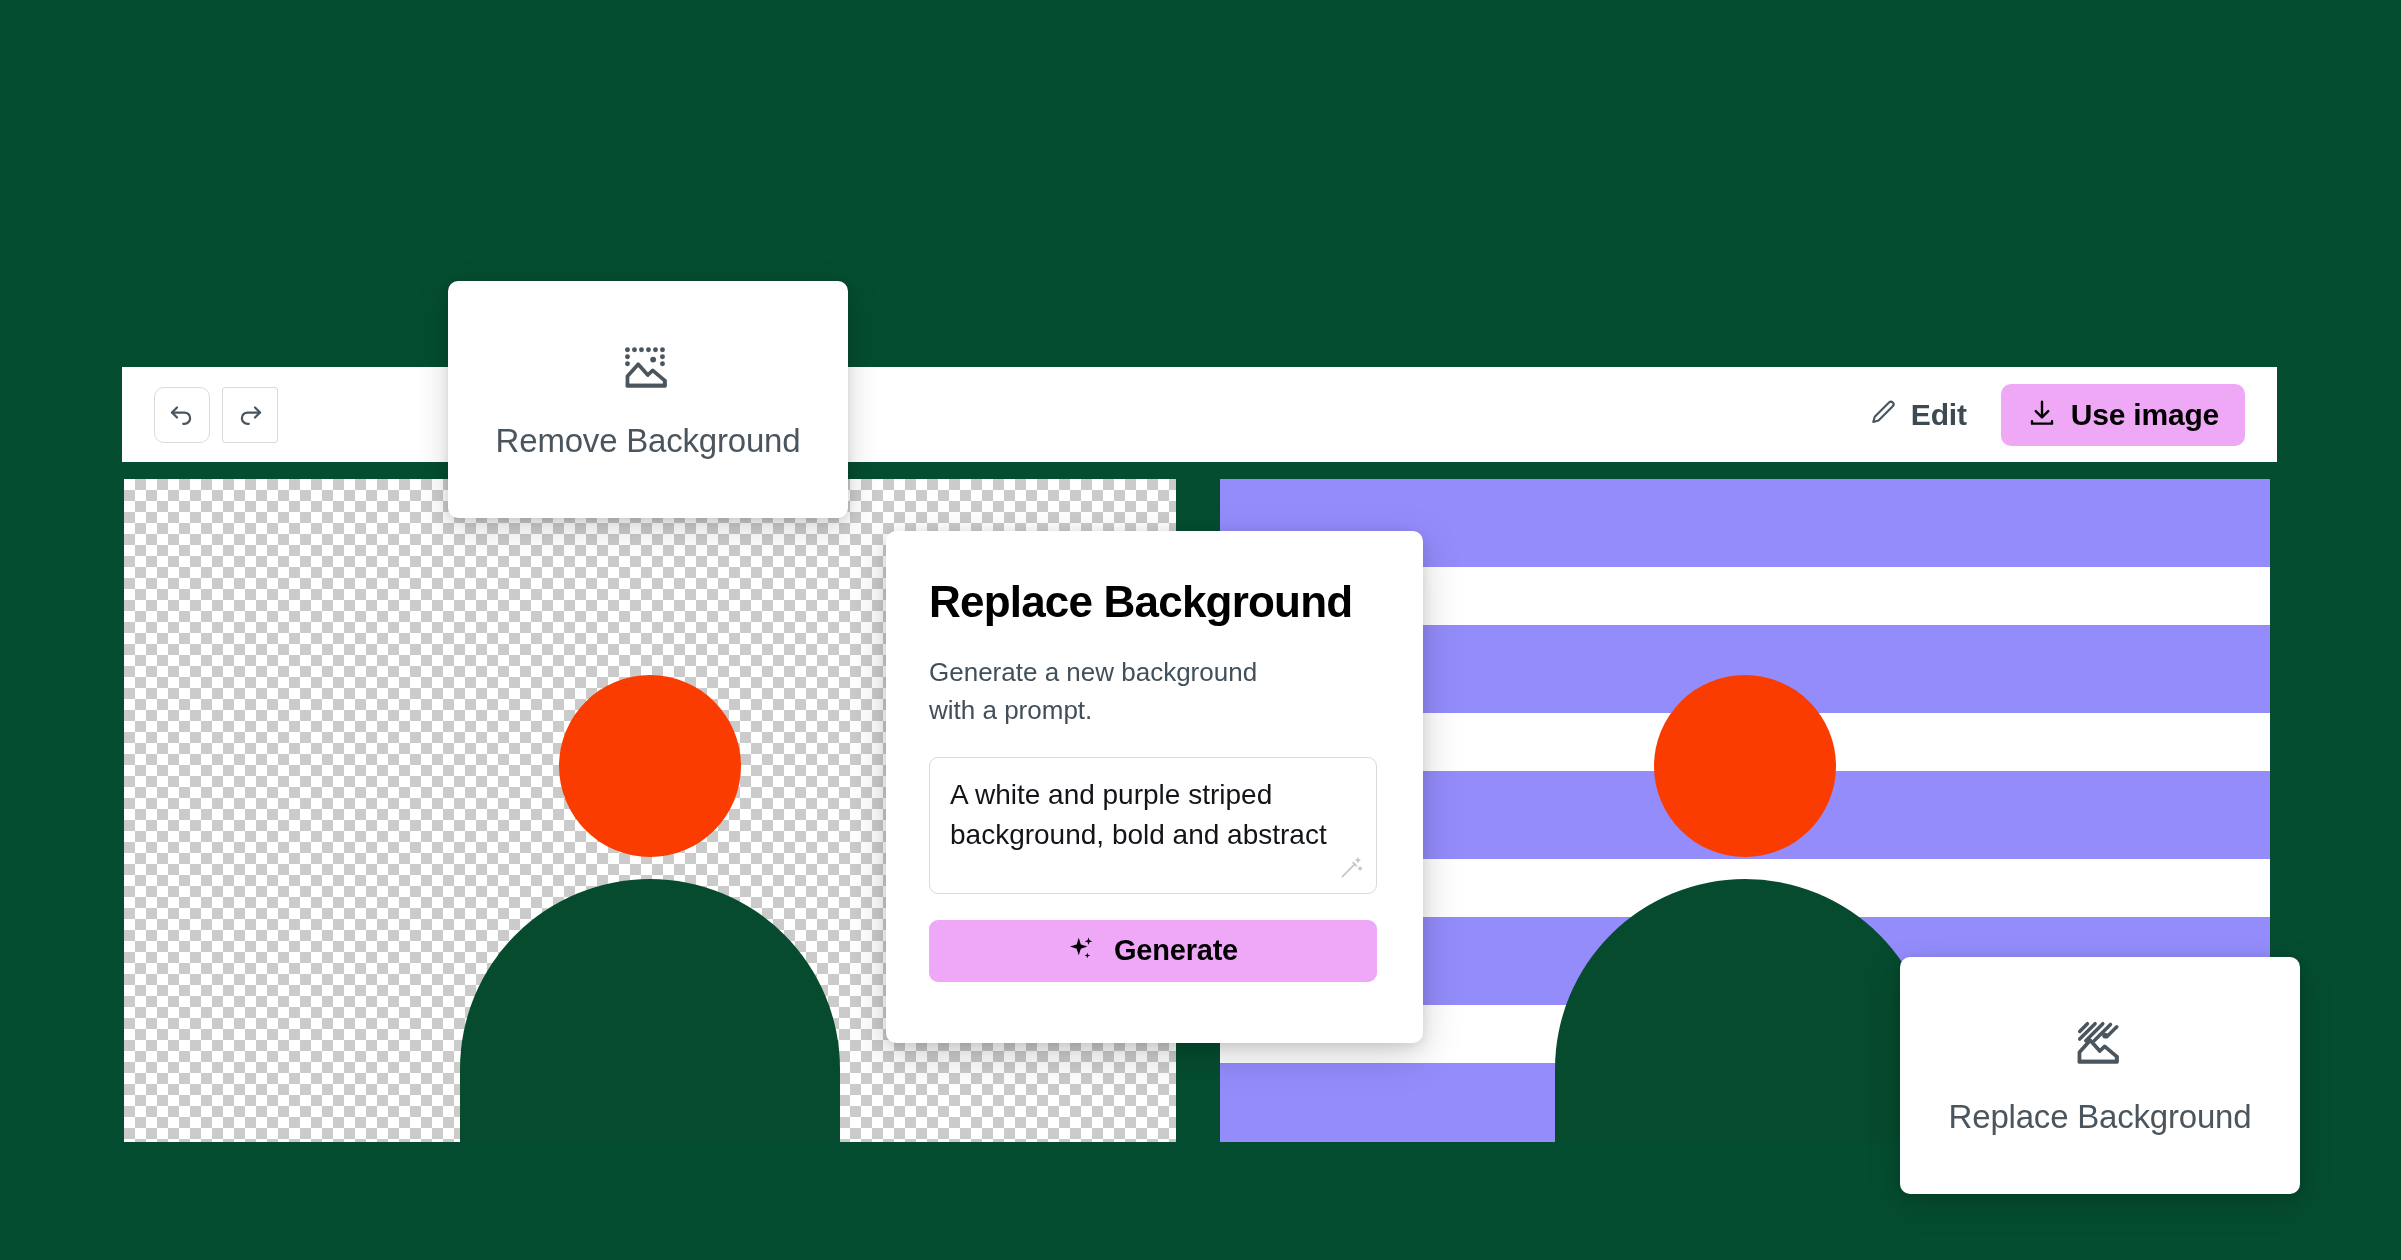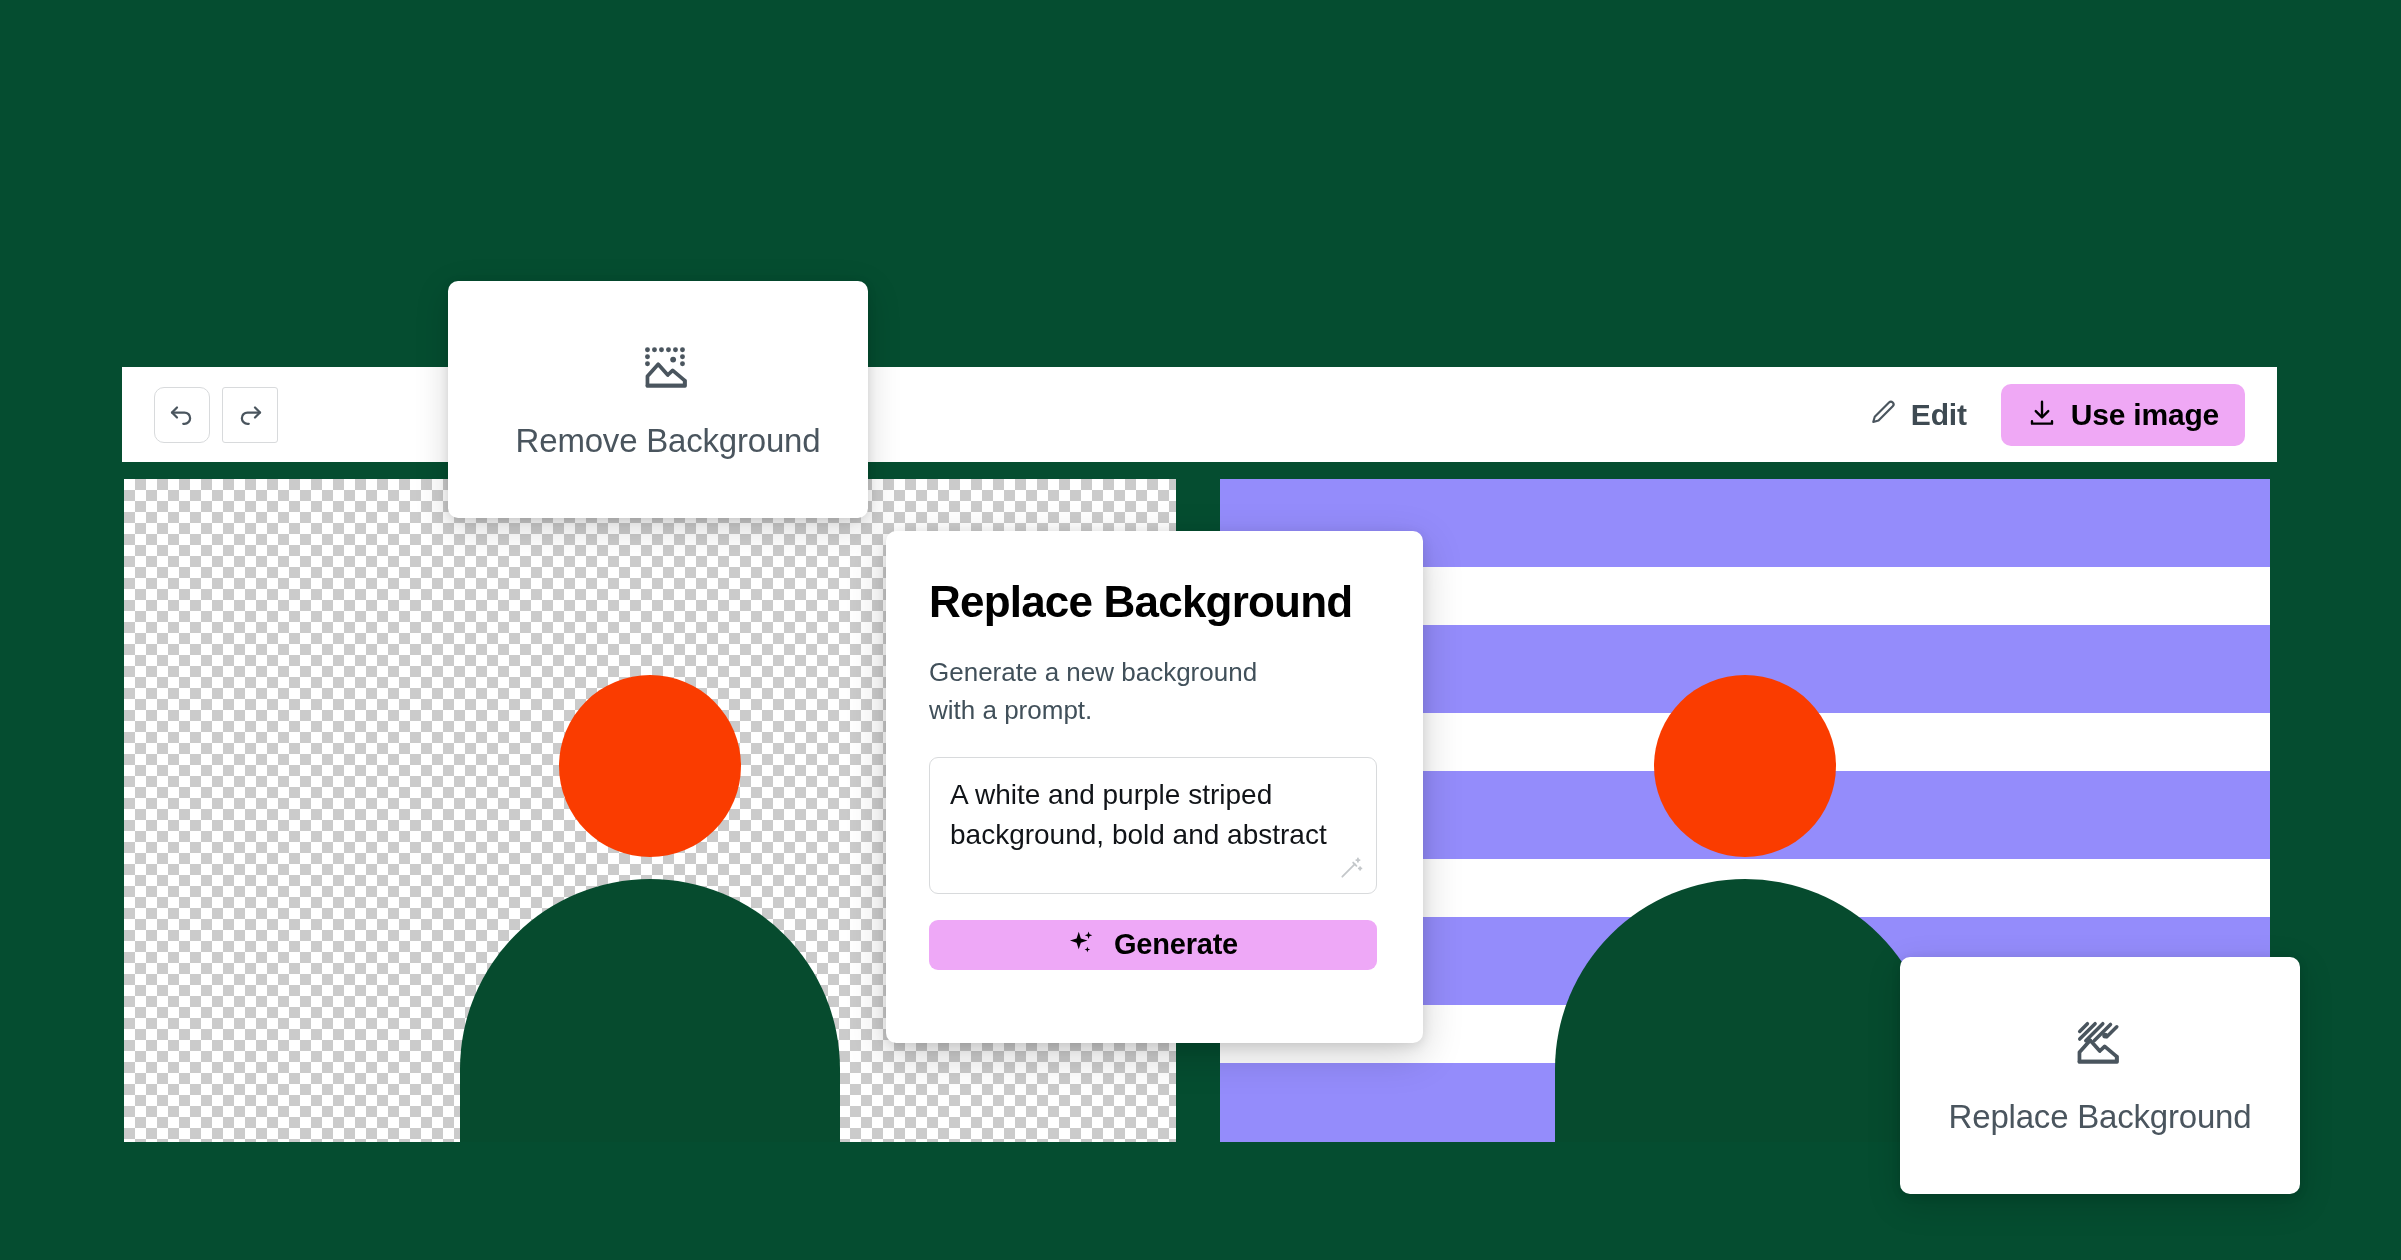--- a/index.html
+++ b/index.html
@@ -180,21 +180,20 @@
     color: #4a555e;
     letter-spacing: -0.2px;
     white-space: nowrap;
   }
 
   #remove-bg-card {
     left: 448px;
     top: 281px;
     width: 400px;
     height: 237px;
-    padding-left: 20px;
   }
   #replace-bg-card {
     left: 1900px;
     top: 957px;
     width: 400px;
     height: 237px;
   }
 
   
   #replace-dialog {
@@ -252,21 +251,21 @@
   }
   #prompt-wand {
     position: absolute;
     right: 12px;
     bottom: 8px;
     opacity: 0.32;
     cursor: pointer;
   }
   #generate-button {
     width: 448px;
-    height: 50px;
+    height: 62px;
     background: #eea8f7;
     border: none;
     border-radius: 9px;
     display: flex;
     align-items: center;
     justify-content: center;
     gap: 18px;
     cursor: pointer;
   }
   #generate-button .label {

